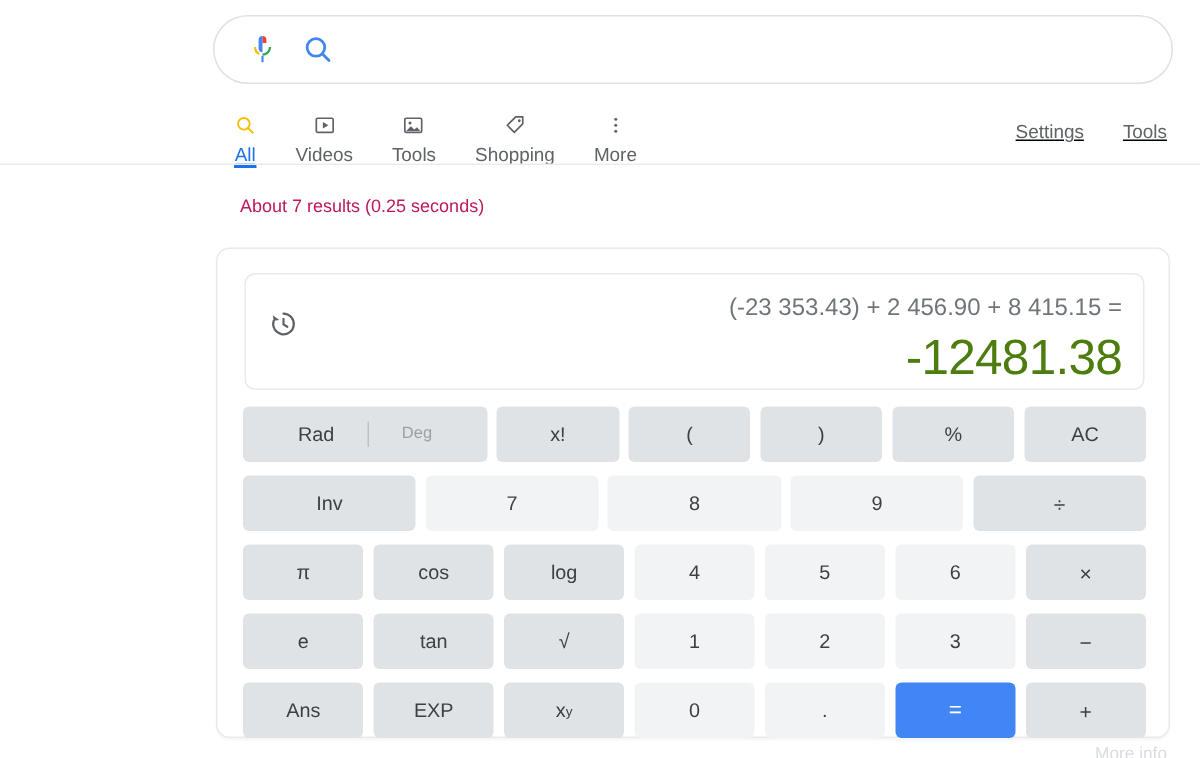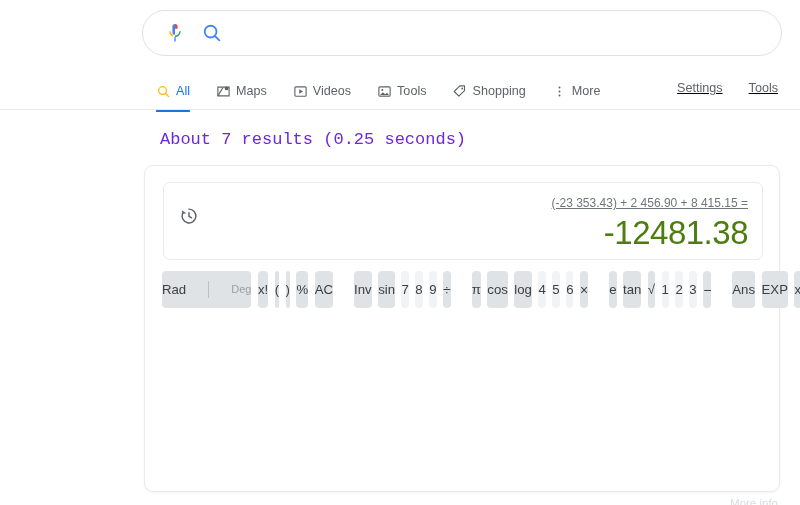--- a/index.html
+++ b/index.html
@@ -69,20 +69,21 @@
     align-items: center;
     gap: 5px;
     height: 30px;
     padding: 0 12px 0 0;
     margin-right: 14px;
     font-size: 12.6px;
     color: #5f6368;
     position: relative;
     cursor: pointer;
     white-space: nowrap;
+    flex-direction: column;
   }
   .nav-item.active { color: #1a73e8; }
   .nav-item.active .bar {
     position: absolute;
     left: 0; right: 12px; bottom: -6px;
     height: 3px;
     background: #1a73e8;
     border-radius: 2px 2px 0 0;
   }
   .nav-ic { width: 15px; height: 15px; display:inline-block; flex:0 0 auto;}
@@ -104,23 +105,22 @@
     position: absolute;
     left: 0; top: 109px;
     width: 800px; height: 1px;
     background: #ebebeb;
   }
 
   
   .result-stats {
     position: absolute;
     left: 160px; top: 130px;
-    font-size: 17px;
-    color: #6d28d9;
-    font-family: Liberation Mono, monospace;
+    font-size: 12px;
+    color: #be185d;
   }
 
   
   .calc-card {
     position: absolute;
     left: 144px; top: 165px;
     width: 636px; height: 327px;
     border: 1px solid #e8eaed;
     border-radius: 9px;
     background: #fff;
@@ -141,44 +141,44 @@
     left: 14px; top: 22px;
     width: 22px; height: 22px;
   }
   .disp-right {
     position: absolute;
     right: 14px; top: 13px;
     text-align: right;
     width: 520px;
   }
   .expr {
-    font-size: 12px;
+    font-size: 16px;
     color: #70757a;
     line-height: 1.3;
     white-space: nowrap;
     overflow: hidden;
-    text-decoration: underline;
   }
   .result {
     font-size: 33px;
     color: #4d7c0f;
     line-height: 1.15;
     margin-top: 2px;
     white-space: nowrap;
     letter-spacing: -0.5px;
     font-family: "Liberation Sans", sans-serif;
   }
 
   
   .keypad {
     position: absolute;
     left: 17px; top: 105px;
     width: 602px;
     display: flex;
-    gap: 21px;
+    flex-direction: column;
+    gap: 9px;
   }
   .krow {
     display: flex;
     gap: 6.5px;
     height: 37px;
   }
   .key {
     flex: 1 1 0;
     background: #e0e3e5;
     border: none;
@@ -252,30 +252,20 @@
         <span class="nav-ic">
           <svg viewBox="0 0 24 24" width="15" height="15">
             <circle cx="10.5" cy="10.5" r="6.2" fill="none" stroke="#fbbc05" stroke-width="2"></circle>
             <line x1="15.2" y1="15.2" x2="20" y2="20" stroke="#fbbc05" stroke-width="2" stroke-linecap="round"></line>
           </svg>
         </span>
         <span>All</span>
         <span class="bar"></span>
       </div>
 
-      <div class="nav-item">
-        <span class="nav-ic">
-          <svg viewBox="0 0 24 24" width="15" height="15">
-            <path d="M3 5h18v14H3z" fill="none" stroke="#5f6368" stroke-width="1.8"></path>
-            <path d="M3 19L11 6" stroke="#5f6368" stroke-width="1.8" fill="none"></path>
-            <circle cx="17" cy="7" r="3" fill="#5f6368"></circle>
-          </svg>
-        </span>
-        <span>Maps</span>
-      </div>
 
       <div class="nav-item">
         <span class="nav-ic">
           <svg viewBox="0 0 24 24" width="15" height="15">
             <rect x="3" y="4.5" width="18" height="15" rx="1.5" fill="none" stroke="#5f6368" stroke-width="1.8"></rect>
             <path d="M10 8.5l6 3.5-6 3.5z" fill="#5f6368"></path>
           </svg>
         </span>
         <span>Videos</span>
       </div>
@@ -353,21 +343,20 @@
       </div>
       <div class="key">x!</div>
       <div class="key">(</div>
       <div class="key">)</div>
       <div class="key">%</div>
       <div class="key">AC</div>
     </div>
 
     <div class="krow">
       <div class="key">Inv</div>
-      <div class="key">sin</div>
       <div class="key digit">7</div>
       <div class="key digit">8</div>
       <div class="key digit">9</div>
       <div class="key op">÷</div>
     </div>
 
     <div class="krow">
       <div class="key">π</div>
       <div class="key">cos</div>
       <div class="key">log</div>

